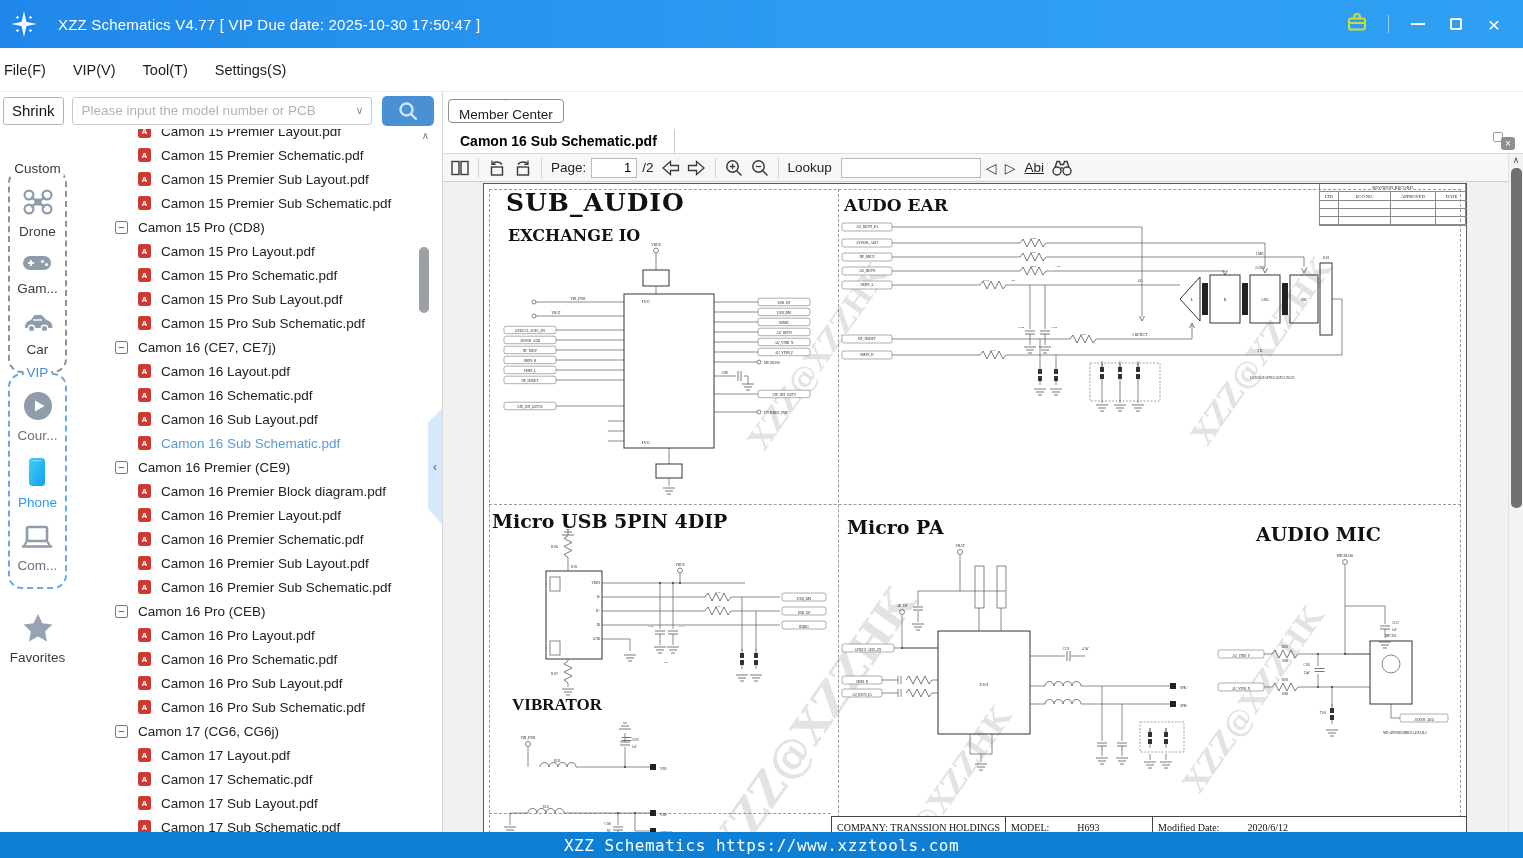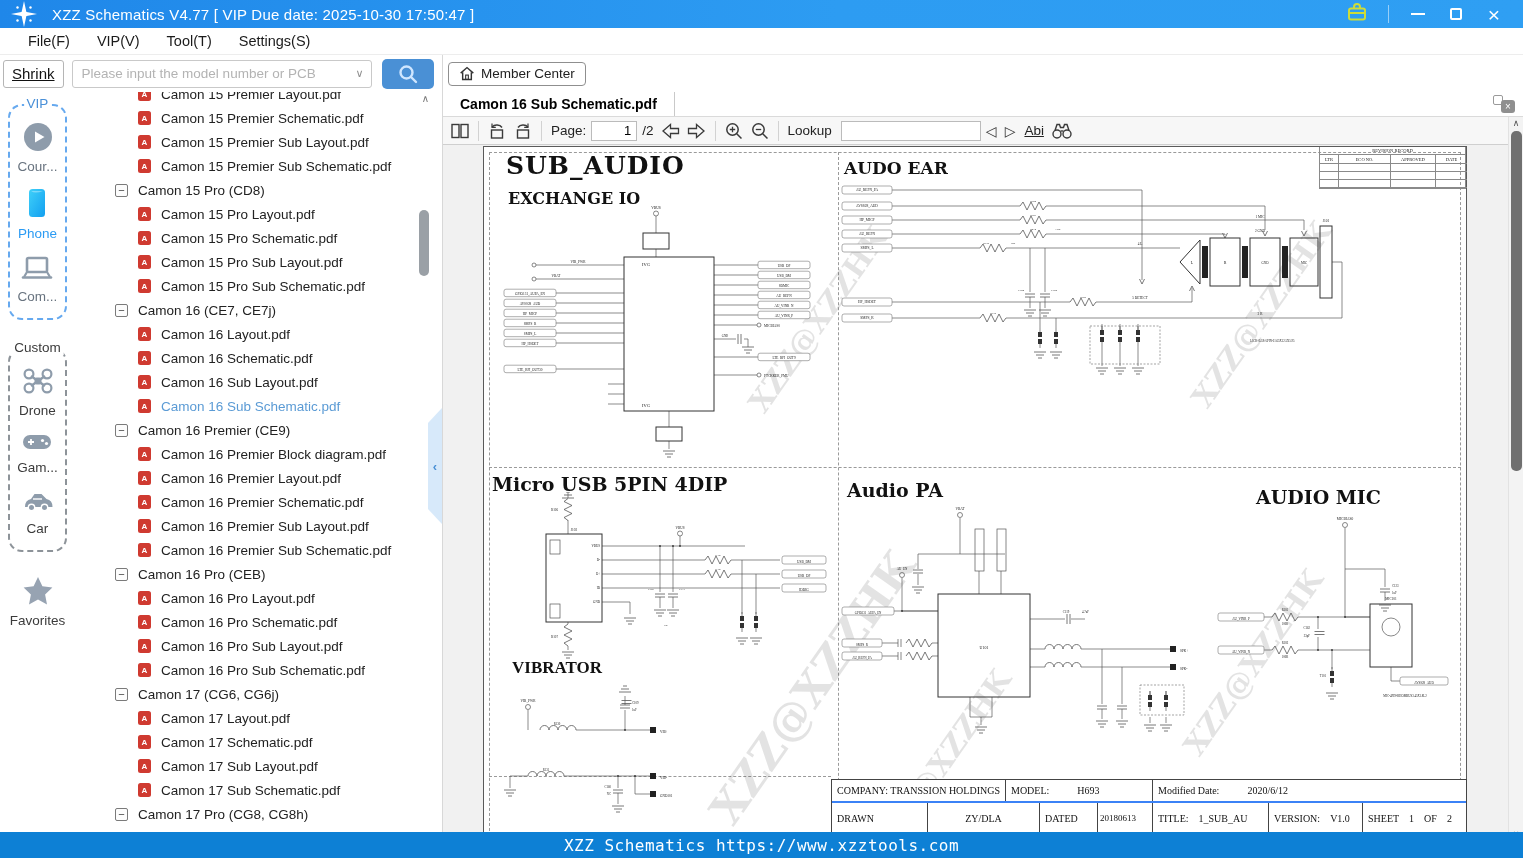--- a/index.html
+++ b/index.html
@@ -1,44 +1,44 @@
 <!DOCTYPE html>
 <html><head>
 <meta charset="utf-8">
 <style>
   * { margin:0; padding:0; box-sizing:border-box; }
   html,body { width:1523px; height:858px; overflow:hidden; background:#fff;
     font-family:"Liberation Sans", sans-serif; }
   .window { position:relative; width:1523px; height:858px; background:#fff; outline:1px solid #2b2b2b; overflow:hidden; }
 
   
-  .titlebar { height:28px; background:linear-gradient(90deg,#1f87e9 0%, #2d9cf2 55%, #2f9ff3 100%);
-    display:flex; align-items:center; padding-left:10px; }
+  .titlebar { height:48px; background:linear-gradient(90deg,#1f87e9 0%, #2d9cf2 55%, #2f9ff3 100%);
+    display:flex; align-items:center; padding-left:10px;gap:6px; }
   .applogo { width:28px; height:28px; margin-right:14px; display:flex; align-items:center; justify-content:center; }
   .apptitle { color:#fff; font-size:15px; letter-spacing:.2px; }
   .winctrl { margin-left:auto; display:flex; align-items:center; gap:20px; padding-right:20px; }
   .wsep { width:1px; height:18px; background:rgba(255,255,255,.5); }
   .wbtn { display:flex; align-items:center; justify-content:center; width:18px; height:18px; cursor:pointer; }
   .wbtn.min i { display:block; width:14px; height:2px; background:#fff; }
   .wbtn.max i { display:block; width:12px; height:12px; border:2px solid #fff; border-radius:2px; }
   .wbtn.cls { color:#fff; font-size:21px; font-weight:300; line-height:1; }
 
   
-  .menubar { height:27px; background:#fff; display:flex; align-items:center; padding-left:28px; gap:27px;
+  .menubar { height:44px; background:#fff; display:flex; align-items:center; padding-left:4px; gap:27px;
     font-size:14.5px; color:#1b1b1b; border-bottom:1px solid #ededed; }
   .menubar span { cursor:default; }
 
   
   .mainarea { display:flex; height:785px; }
   .leftcol { width:443px; display:flex; flex-direction:column; border-right:1px solid #d8d8d8; }
   .rightcol { flex:1; min-width:0; display:flex; flex-direction:column; position:relative; }
 
   
   .searchrow { height:37px; display:flex; align-items:center; padding-left:3px; background:#fff; flex:none; }
-  .shrink { height:28px; padding:0 8px; font-size:15px; color:#111; background:#fff; border:1px solid #b5b5b5; border-radius:3px; cursor:pointer; font-family:inherit;text-decoration:underline; }
+  .shrink { height:28px; padding:0 8px; font-size:15px; color:#111; background:#fff; border:1px solid #b5b5b5; border-radius:3px; cursor:pointer; font-family:inherit; }
   .searchbox { position:relative; margin-left:8px; width:300px; height:28px;border-radius:6px; }
   .searchbox input { width:100%; height:100%; border:1px solid #c9c9c9; border-radius:3px; padding:0 26px 0 9px; font-size:13.5px; color:#333; font-family:inherit; outline:none; }
   .searchbox input::placeholder { color:#b3b3b3; }
   .searchbox .chev { position:absolute; right:8px; top:50%; transform:translateY(-54%); color:#8f8f8f; font-size:11px; }
   .searchbtn { margin-left:10px; width:52px; height:30px; border:none; border-radius:5px; background:#4a90d5; display:flex; align-items:center; justify-content:center; cursor:pointer; }
 
   .leftbody { flex:1; display:flex; min-height:0; }
 
   
   .iconbar { width:75px; display:flex; flex-direction:column; align-items:center; padding-top:12px; flex:none; }
@@ -65,21 +65,21 @@
   .ftoggle { width:13px; height:13px; border:1px solid #7a7a7a; border-radius:2px; background:#fcfcfc; color:#444;
     font-size:11px; line-height:11px; text-align:center; flex:none; }
   .pdfico { width:13px; height:14px; background:#cf3a30; border-radius:2.5px; color:#fff; font-size:8px; font-weight:bold;
     display:flex; align-items:center; justify-content:center; flex:none; }
   .tchev { position:absolute; right:13px; top:1px; color:#777; font-size:10px; }
   .tthumb { position:absolute; right:13px; top:118px; width:10px; height:66px; background:#9aa0a6; border-radius:5px; }
 
   
   .memberrow { height:37px; display:flex; align-items:center; padding-left:5px; background:#fff; flex:none; }
   .member { height:24px; display:inline-flex; align-items:center; gap:6px; padding:0 10px; background:#fff;
-    border:1px solid #8f8f8f; border-radius:4px; font-size:13.5px; color:#222; cursor:pointer; font-family:inherit; }
+    border:1px solid #8f8f8f; border-radius:4px; font-size:13.5px; color:#222; cursor:pointer; font-family:inherit;flex-direction:column; }
   .tabrow { height:25px; position:relative; background:#fff; border-bottom:1px solid #dadada; display:flex; flex:none; }
   .tab { height:100%; display:flex; align-items:center; padding:0 17px; font-size:14px; font-weight:bold; color:#000;
     border-right:1px solid #c9c9c9; cursor:pointer; }
   .closeall { position:absolute; right:8px; top:3px; width:22px; height:18px; cursor:pointer; }
   .closeall .sheet { position:absolute; left:0; top:0; width:10px; height:10px; border:1.5px solid #9a9a9a; border-radius:2px; background:#fff; }
   .closeall .front { position:absolute; right:0; bottom:0; width:14px; height:13px; background:#8f8f8f; border-radius:3px;
     color:#fff; font-size:10px; line-height:13px; text-align:center; font-style:normal; }
   .toolbar { height:28px; display:flex; align-items:center; background:#f7f7f7; border-bottom:1px solid #cfcfcf; padding-left:5px; gap:2px; flex:none; }
   .tbtn { width:24px; height:24px; display:flex; align-items:center; justify-content:center; cursor:pointer; flex:none; }
   .tsep { width:1px; height:20px; background:#d2d2d2; margin:0 4px; flex:none; }
@@ -210,58 +210,20 @@
         <button class="searchbtn">
           <svg width="22" height="22" viewBox="0 0 22 22" fill="none">
             <circle cx="9.5" cy="9.5" r="6" stroke="#cfe6ff" stroke-width="2.4"></circle>
             <path d="M14 14 L19 19" stroke="#cfe6ff" stroke-width="2.4" stroke-linecap="round"></path>
           </svg>
         </button>
       </div>
       <div class="leftbody">
 
         <div class="iconbar">
-          <div class="group vipg">
-            <span class="gl vip">VIP</span>
-            <div class="sbitem">
-              <span>
-                <svg width="30" height="30" viewBox="0 0 30 30">
-                    <circle cx="15" cy="15" r="14" fill="#8e9cab"></circle>
-                    <path d="M12 9.5l9.5 5.5-9.5 5.5z" fill="#fff"></path>
-                  </svg>
-              </span>
-              <span class="lbl">Cour...</span>
-            </div>
-            <div class="sbitem">
-              <span>
-                <svg width="30" height="32" viewBox="0 0 30 32">
-                  <defs>
-                      <linearGradient id="pg" x1="0" y1="0" x2="1" y2="1">
-                    <stop offset="0" stop-color="#3fd0f9"></stop>
-                        <stop offset="1" stop-color="#129ff0"></stop>
-                      </linearGradient>
-                    </defs>
-                  <rect x="7" y="2" width="16" height="28" rx="3.5" fill="url(#pg)"></rect>
-                  <path d="M9 4 q4 3 12 0" fill="rgba(255,255,255,.35)"></path>
-                </svg>
-              </span>
-              <span class="lbl on">Phone</span>
-            </div>
-            <div class="sbitem">
-              <span>
-                <svg width="32" height="28" viewBox="0 0 32 28" fill="none">
-                  <rect x="6" y="4" width="20" height="14" rx="1.5" stroke="#8e9cab" stroke-width="2.6"></rect>
-                  <path d="M6 18 L3 23 M26 18 L29 23" stroke="#8e9cab" stroke-width="2.2"></path>
-                  <path d="M2 23.5 H30" stroke="#8e9cab" stroke-width="2.6" stroke-linecap="round"></path>
-                </svg>
-              </span>
-              <span class="lbl">Com...</span>
-            </div>
-          </div>
-
           <div class="group cstg">
             <span class="gl cst">Custom</span>
             <div class="sbitem">
               <span>
                 <svg width="32" height="30" viewBox="0 0 32 30" fill="none">
                   <circle cx="7" cy="8" r="4.4" stroke="#8e9cab" stroke-width="2.2"></circle>
                   <circle cx="25" cy="8" r="4.4" stroke="#8e9cab" stroke-width="2.2"></circle>
                   <circle cx="7" cy="22" r="4.4" stroke="#8e9cab" stroke-width="2.2"></circle>
                   <circle cx="25" cy="22" r="4.4" stroke="#8e9cab" stroke-width="2.2"></circle>
                   <path d="M9 10 L23 20 M23 10 L9 20" stroke="#8e9cab" stroke-width="2.4"></path>
@@ -287,20 +249,58 @@
                   <path d="M4 19 q0-7 6-8 l3.5-5 h7 l5 5 q6 1 6 8 z" fill="#8e9cab"></path>
                   <circle cx="10.5" cy="19.5" r="3.2" fill="#8e9cab" stroke="#fff" stroke-width="1.4"></circle>
                   <circle cx="23.5" cy="19.5" r="3.2" fill="#8e9cab" stroke="#fff" stroke-width="1.4"></circle>
                   <path d="M12 11 h9" stroke="#fff" stroke-width="1.4"></path>
                 </svg>
               </span>
               <span class="lbl dark">Car</span>
             </div>
           </div>
 
+          <div class="group vipg">
+            <span class="gl vip">VIP</span>
+            <div class="sbitem">
+              <span>
+                <svg width="30" height="30" viewBox="0 0 30 30">
+                    <circle cx="15" cy="15" r="14" fill="#8e9cab"></circle>
+                    <path d="M12 9.5l9.5 5.5-9.5 5.5z" fill="#fff"></path>
+                  </svg>
+              </span>
+              <span class="lbl">Cour...</span>
+            </div>
+            <div class="sbitem">
+              <span>
+                <svg width="30" height="32" viewBox="0 0 30 32">
+                  <defs>
+                      <linearGradient id="pg" x1="0" y1="0" x2="1" y2="1">
+                    <stop offset="0" stop-color="#3fd0f9"></stop>
+                        <stop offset="1" stop-color="#129ff0"></stop>
+                      </linearGradient>
+                    </defs>
+                  <rect x="7" y="2" width="16" height="28" rx="3.5" fill="url(#pg)"></rect>
+                  <path d="M9 4 q4 3 12 0" fill="rgba(255,255,255,.35)"></path>
+                </svg>
+              </span>
+              <span class="lbl on">Phone</span>
+            </div>
+            <div class="sbitem">
+              <span>
+                <svg width="32" height="28" viewBox="0 0 32 28" fill="none">
+                  <rect x="6" y="4" width="20" height="14" rx="1.5" stroke="#8e9cab" stroke-width="2.6"></rect>
+                  <path d="M6 18 L3 23 M26 18 L29 23" stroke="#8e9cab" stroke-width="2.2"></path>
+                  <path d="M2 23.5 H30" stroke="#8e9cab" stroke-width="2.6" stroke-linecap="round"></path>
+                </svg>
+              </span>
+              <span class="lbl">Com...</span>
+            </div>
+          </div>
+
           <div class="sbitem fav">
             <span>
               <svg width="32" height="30" viewBox="0 0 32 30">
                 <path d="M16 1 l4.4 9.3 10 1.3 -7.3 7 1.9 10 -9 -5 -9 5 1.9 -10 -7.3 -7 10 -1.3 z" fill="#97a3b2"></path>
               </svg>
             </span>
             <span class="lbl dark">Favorites</span>
           </div>
         </div>
 
@@ -531,21 +531,21 @@
           <div class="pframe"></div>
           <div class="vdash"></div>
           <div class="hdash"></div>
           <div class="hdash2"></div>
 
           <div class="ptitle t-main">SUB_AUDIO</div>
           <div class="ptitle t-sub">EXCHANGE IO</div>
           <div class="ptitle t-ear">AUDO EAR</div>
           <div class="ptitle t-usb">Micro USB 5PIN 4DIP</div>
           <div class="ptitle t-vib">VIBRATOR</div>
-          <div class="ptitle t-pa">Audio PA</div>
+          <div class="ptitle t-pa">Micro PA</div>
           <div class="ptitle t-mic">AUDIO MIC</div>
 
           <span class="wm wm1">XZZ@XZZHK</span>
           <span class="wm wm2">XZZ@XZZHK</span>
           <span class="wm wm3">XZZ@XZZHK</span>
           <span class="wm wm4">XZZ@XZZHK</span>
           <span class="wm wm5">XZZ@XZZHK</span>
 
           <svg class="schem" style="left:12px;top:52px;width:335px;height:265px" viewBox="0 0 335 265">
             <defs>

